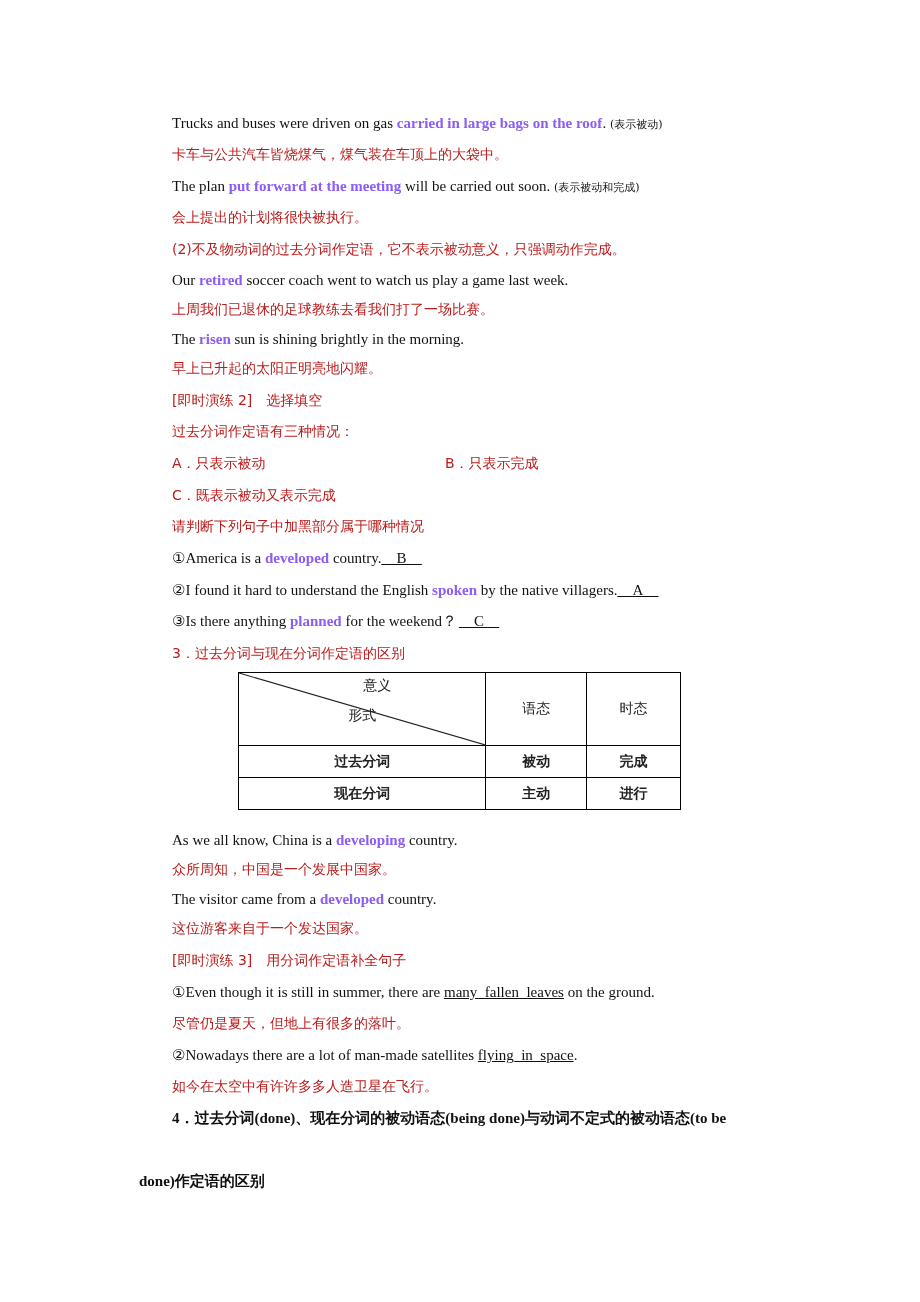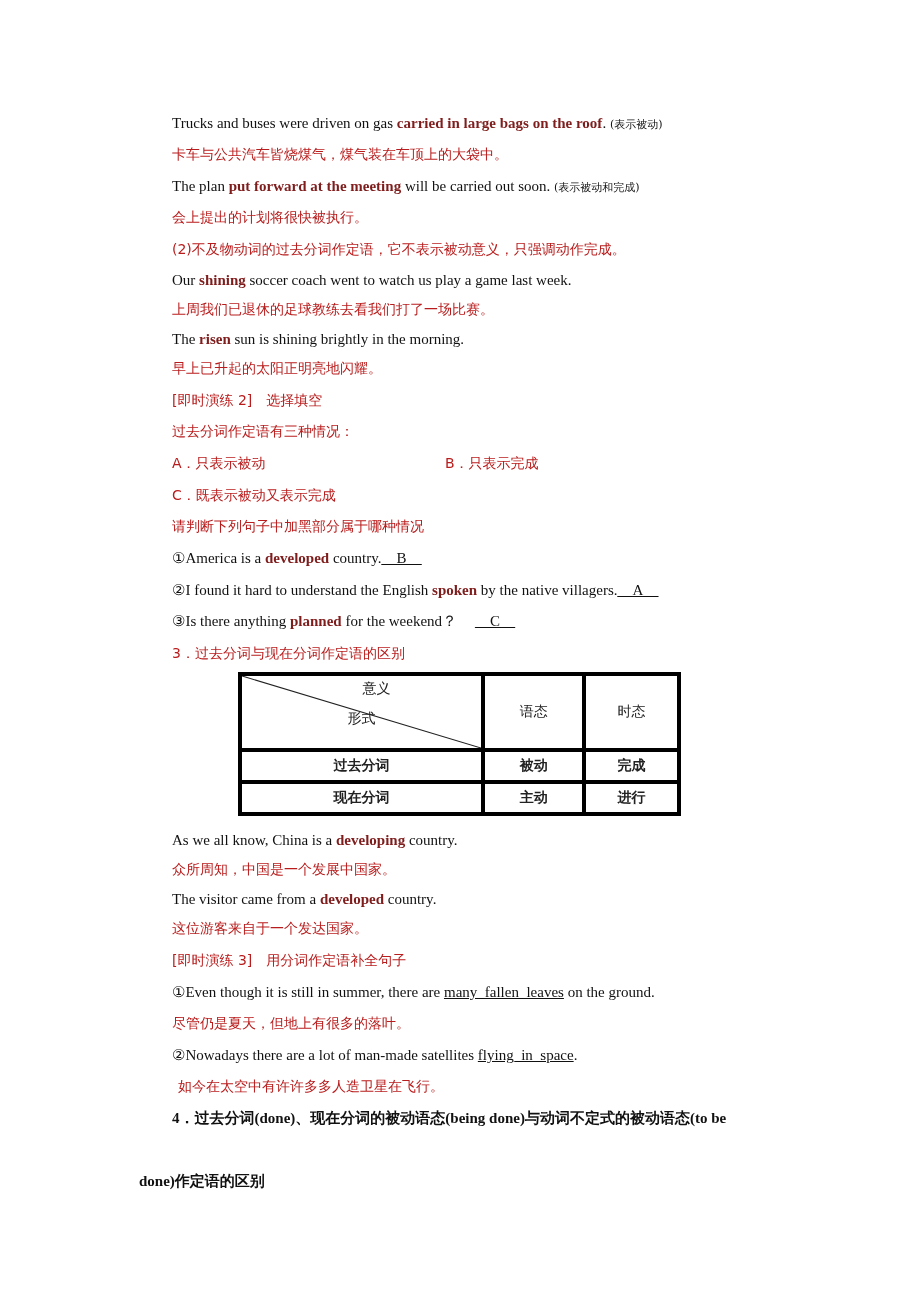--- a/index.html
+++ b/index.html
@@ -7,33 +7,33 @@
     width: 920px; height: 1302px; position: relative; overflow: hidden;
     font-family: "Liberation Serif", "DejaVu Serif", serif;
     color: #111111;
     font-size: 15px;
   }
   .line {
     position: absolute; left: 172px; white-space: nowrap;
     line-height: 20px; height: 20px;
   }
   .cn { font-family: "DejaVu Sans", "Liberation Sans", sans-serif; font-size: 14px; color: #b91c1c; }
-  .red { color: #7f1d1d; font-weight: bold; font-family: Liberation Serif, serif; }
+  .red { color: #8b5cf6; font-weight: bold; font-family: Liberation Serif, serif; }
   .note { font-family: "DejaVu Serif", serif; font-size: 11px; }
   .bold { font-weight: bold; }
   .ul { text-decoration: underline; }
   .blank { text-decoration: underline; }
 
   table.cmp {
     position: absolute; left: 238px; top: 672px;
     width: 443px; border-collapse: collapse;
     font-family: "DejaVu Sans", "Liberation Sans", sans-serif; font-size: 14px; color: #222;
   }
   table.cmp td {
-    border: 4px solid #000000; text-align: center; padding: 4px;
+    border: 1px solid #000000; text-align: center; padding: 4px;
   }
   td.diag { position: relative; width: 254px; height: 64px; }
   td.diag svg { position: absolute; left: 0; top: 0; width: 100%; height: 100%; }
   td.diag .top { position: absolute; left: 0; right: 0; top: 4px; text-align: center; padding-left: 30px; }
   td.diag .bot { position: absolute; left: 0; right: 0; top: 34px; text-align: center; padding-right: 0px; }
   td.hcol1 { width: 97px; }
   td.hcol2 { width: 90px; }
   tr.r { height: 32px; font-weight: bold; }
 </style>
 </head>
@@ -45,21 +45,21 @@
 <div class="line cn" style="top:144px;">卡车与公共汽车皆烧煤气，煤气装在车顶上的大袋中。</div>
 
 <div class="line" style="top:176px;">
   <span>The plan </span><span class="red">put forward at the meeting</span><span> will be carried out soon. </span><span class="note">(表示被动和完成)</span>
 </div>
 <div class="line cn" style="top:207px;">会上提出的计划将很快被执行。</div>
 
 <div class="line cn" style="top:239px;"> (2)不及物动词的过去分词作定语，它不表示被动意义，只强调动作完成。</div>
 
 <div class="line" style="top:270px;">
-  <span>Our </span><span class="red">shining</span><span> soccer coach went to watch us play a game last week.</span>
+  <span>Our </span><span class="red">retired</span><span> soccer coach went to watch us play a game last week.</span>
 </div>
 <div class="line cn" style="top:299px;">上周我们已退休的足球教练去看我们打了一场比赛。</div>
 
 <div class="line" style="top:329px;">
   <span>The </span><span class="red">risen</span><span> sun is shining brightly in the morning.</span>
 </div>
 <div class="line cn" style="top:358px;">早上已升起的太阳正明亮地闪耀。</div>
 
 <div class="line cn" style="top:390px;">[即时演练 2]　选择填空</div>
 <div class="line cn" style="top:421px;">过去分词作定语有三种情况：</div>
@@ -68,21 +68,21 @@
 <div class="line cn" style="top:485px;">C．既表示被动又表示完成</div>
 <div class="line cn" style="top:516px;">请判断下列句子中加黑部分属于哪种情况</div>
 
 <div class="line" style="top:548px;">
   <span>①</span><span>America is a </span><span class="red">developed</span><span> country.</span><span class="blank">__B__</span>
 </div>
 <div class="line" style="top:580px;">
   <span>②</span><span>I found it hard to understand the English </span><span class="red">spoken</span><span> by the native villagers.</span><span class="blank">__A__</span>
 </div>
 <div class="line" style="top:611px;">
-  <span>③</span><span>Is there anything </span><span class="red">planned</span><span> for the weekend？</span><span class="blank" style="margin-left:18px;">__C__</span>
+  <span>③</span><span>Is there anything </span><span class="red">planned</span><span> for the weekend？</span><span class="blank" style="margin-left:2px;">__C__</span>
 </div>
 
 <div class="line cn" style="top:643px;">3．过去分词与现在分词作定语的区别</div>
 
 <table class="cmp">
   <tbody>
       <tr>
     <td class="diag">
       <svg viewBox="0 0 254 64" preserveAspectRatio="none">
         <line x1="0" y1="0" x2="254" y2="64" stroke="#222" stroke-width="1"></line>
@@ -119,18 +119,18 @@
 <div class="line cn" style="top:950px;">[即时演练 3]　用分词作定语补全句子</div>
 
 <div class="line" style="top:982px;">
   <span>①</span><span>Even though it is still in summer, there are </span><span class="ul">many_fallen_leaves</span><span> on the ground.</span>
 </div>
 <div class="line cn" style="top:1013px;">尽管仍是夏天，但地上有很多的落叶。</div>
 
 <div class="line" style="top:1045px;">
   <span>②</span><span>Nowadays there are a lot of man-made satellites </span><span class="ul">flying_in_space</span><span>.</span>
 </div>
-<div class="line cn" style="top:1076px; left:178px;">如今在太空中有许许多多人造卫星在飞行。</div>
+<div class="line cn" style="top:1076px; left:172px;">如今在太空中有许许多多人造卫星在飞行。</div>
 
 <div class="line bold" style="top:1108px; left:172px;">
   <span>4．</span><span>过去分词(done)、现在分词的被动语态(being done)与动词不定式的被动语态(to be</span>
 </div>
 <div class="line bold" style="top:1140px; left:139px;margin-top:31px;">done)作定语的区别</div>
 
 </body></html>

